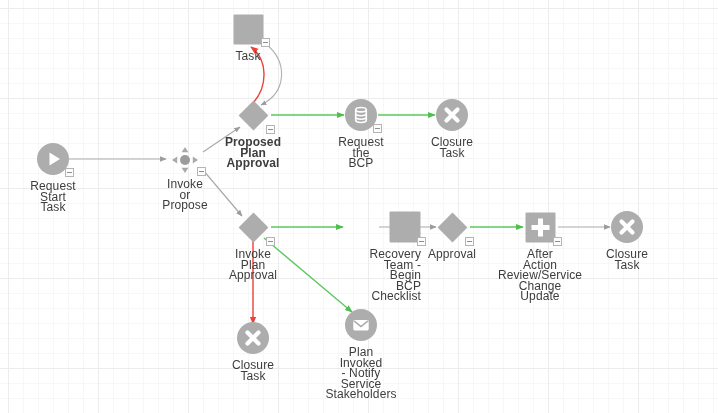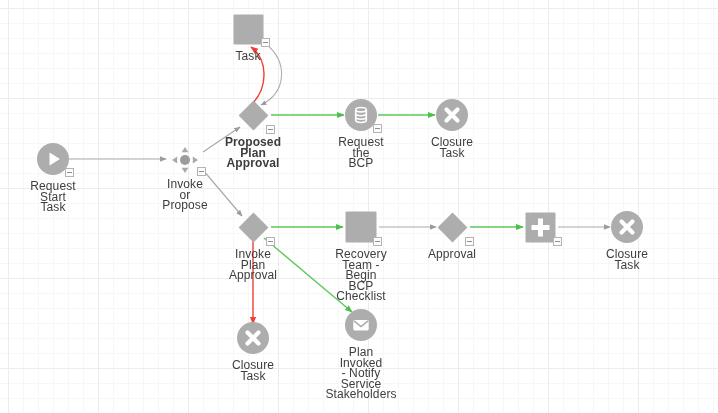--- a/index.html
+++ b/index.html
@@ -199,21 +199,21 @@
       <svg class="glyph" width="31" height="31" viewBox="0 0 31 31">
         <path d="M 15.5 0.6 L 30.4 15.5 L 15.5 30.4 L 0.6 15.5 z" fill="#adadad"></path>
       </svg>
       <span class="collapse-box" style="left:28px; top:25px;"></span>
     </div>
     <div class="node-label">Invoke
 Plan
 Approval</div>
   </div>
 
-  <div class="node" style="left:361px; top:211px;">
+  <div class="node" style="left:361px; top:211px;text-align:right;">
     <div class="glyph-wrap">
       <svg class="glyph" width="32" height="32" viewBox="0 0 32 32">
         <rect x="0.5" y="0.5" width="31" height="31" rx="1" fill="#adadad"></rect>
       </svg>
       <span class="collapse-box" style="left:28px; top:26px;"></span>
     </div>
     <div class="node-label">Recovery
 Team -
 Begin
 BCP
@@ -231,20 +231,25 @@
   </div>
 
   <div class="node" style="left:540px; top:212px;">
     <div class="glyph-wrap">
       <svg class="glyph" width="31" height="31" viewBox="0 0 31 31">
         <rect x="0.5" y="0.5" width="30" height="30" rx="1" fill="#adadad"></rect>
         <path d="M 15.5 6.5 L 15.5 24.5 M 6.5 15.5 L 24.5 15.5" stroke="#ffffff" stroke-width="5" stroke-linecap="butt"></path>
       </svg>
       <span class="collapse-box" style="left:28px; top:25px;"></span>
     </div>
+    <div class="node-label">After
+Action
+Review/Service
+Change
+Update</div>
   </div>
 
   <div class="node" style="left:627px; top:211px;">
     <div class="glyph-wrap">
       <svg class="glyph" width="32" height="32" viewBox="0 0 32 32">
         <circle cx="16" cy="16" r="16" fill="#adadad"></circle>
         <path d="M 10.5 10.5 L 21.5 21.5 M 21.5 10.5 L 10.5 21.5" stroke="#ffffff" stroke-width="4.2" stroke-linecap="round"></path>
       </svg>
     </div>
     <div class="node-label">Closure

